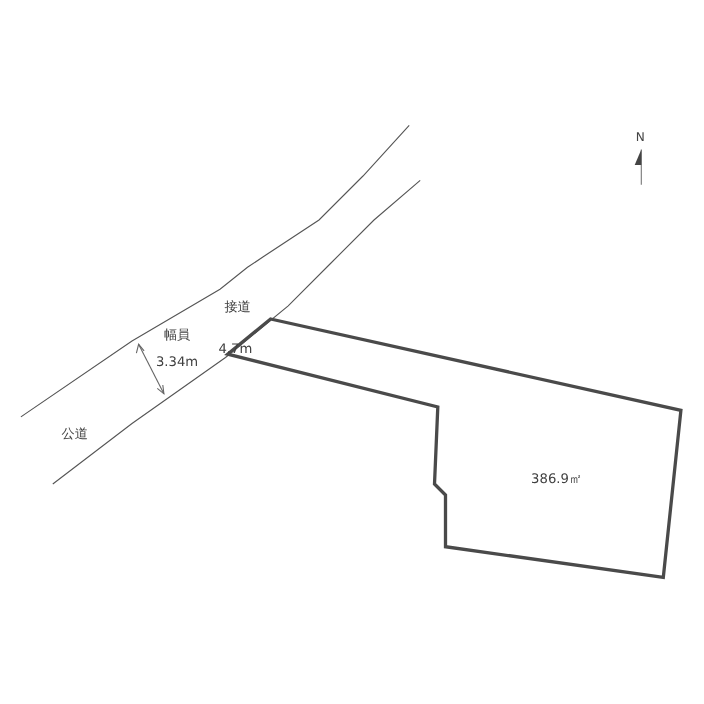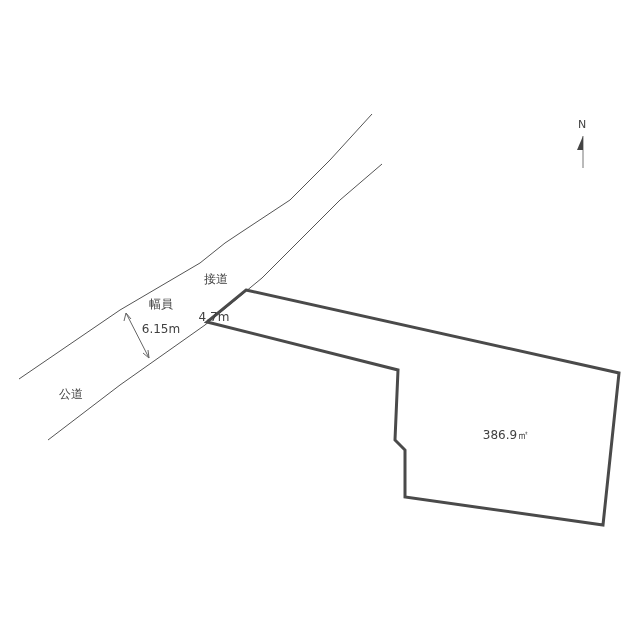--- a/index.html
+++ b/index.html
@@ -32,17 +32,17 @@
     <polygon points="583,136 583,150 577,150" fill="#444"></polygon>
   </g>
 </svg>
 
 <div class="north-letter" style="left:578px; top:118px;">N</div>
 
 <div class="lbl" style="left:196px; top:273px; width:40px;">接道</div>
 <div class="lbl" style="left:194px; top:287px; width:40px;margin-top:24px;">4.7m</div>
 
 <div class="lbl" style="left:141px; top:298px; width:40px;">幅員</div>
-<div class="lbl" style="left:136px; top:323px; width:50px;">6.15m</div>
+<div class="lbl" style="left:136px; top:323px; width:50px;">3.34m</div>
 
-<div class="lbl" style="left:51px; top:388px; width:40px;">公道</div>
+<div class="lbl" style="left:40px; top:388px; width:40px;text-align:right;">公道</div>
 
 <div class="lbl" style="left:476px; top:429px; width:60px;">386.9㎡</div>
 
 </body></html>

